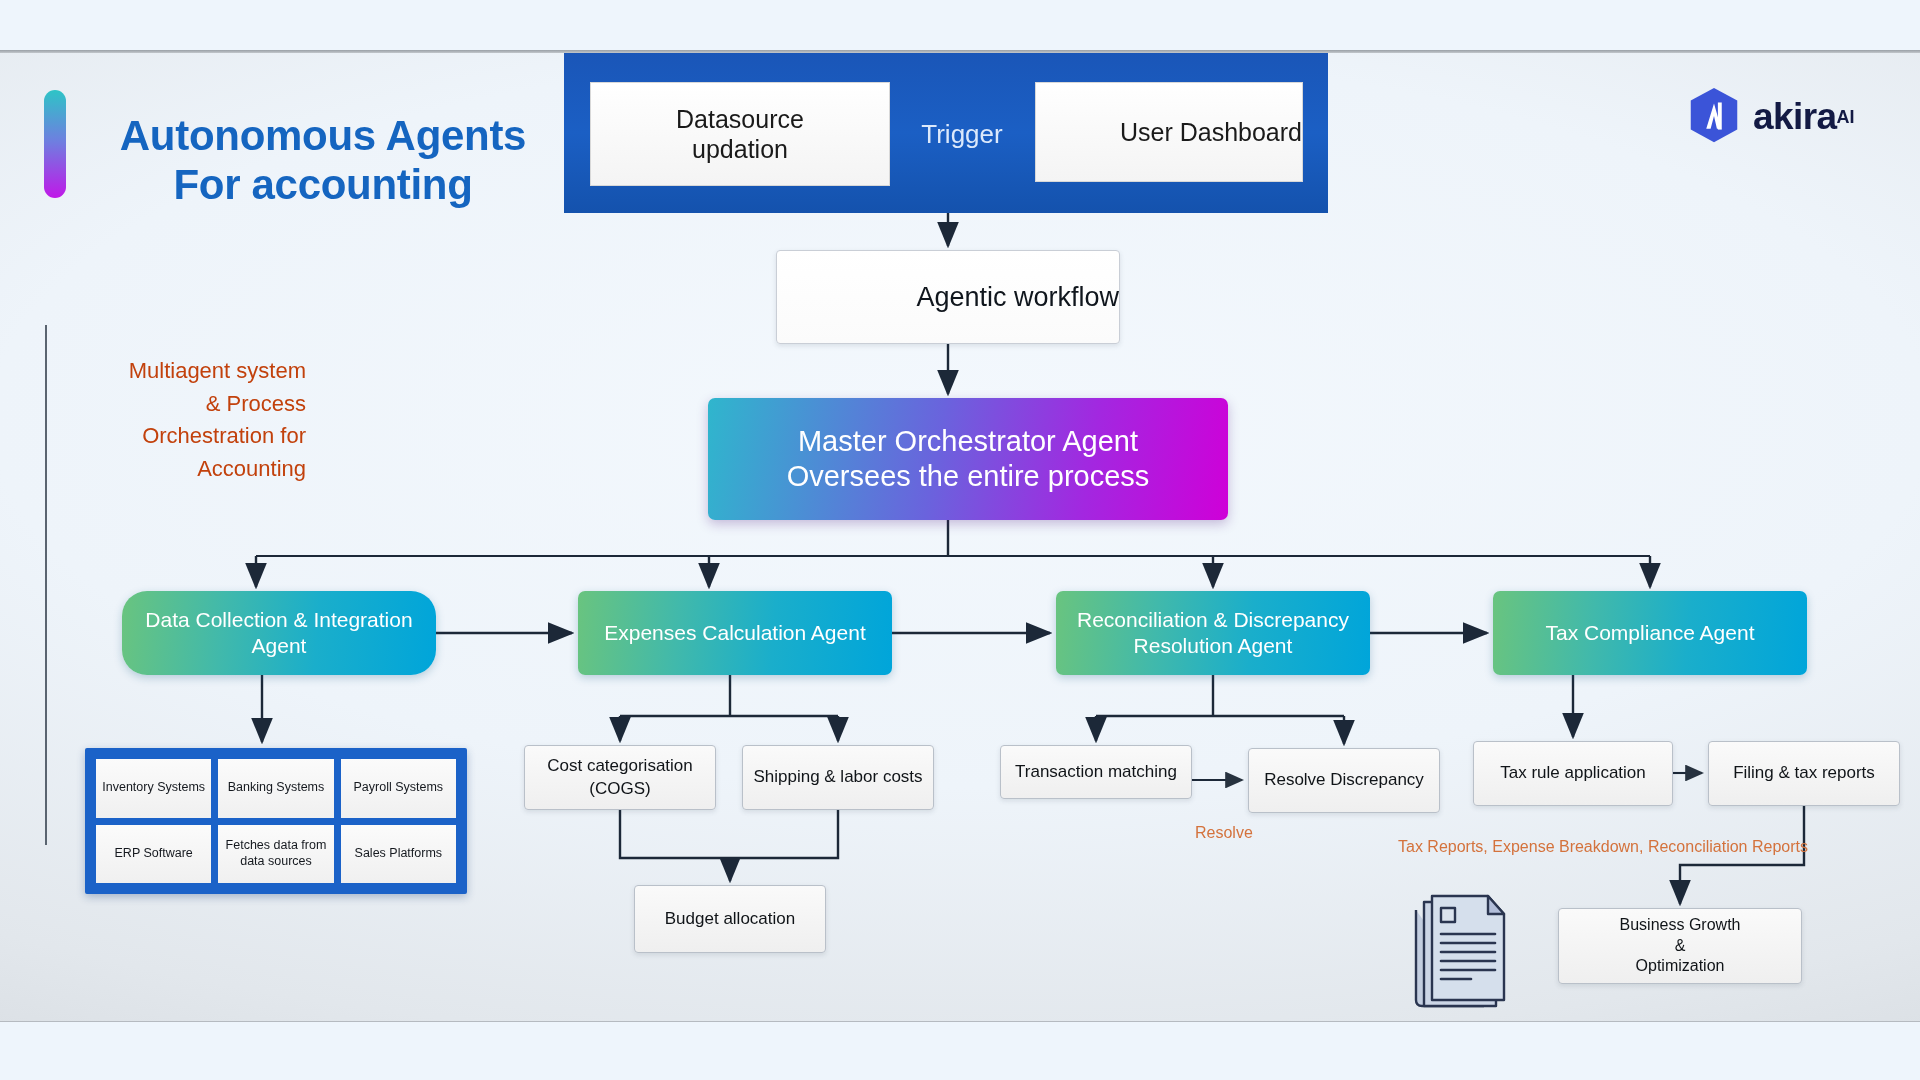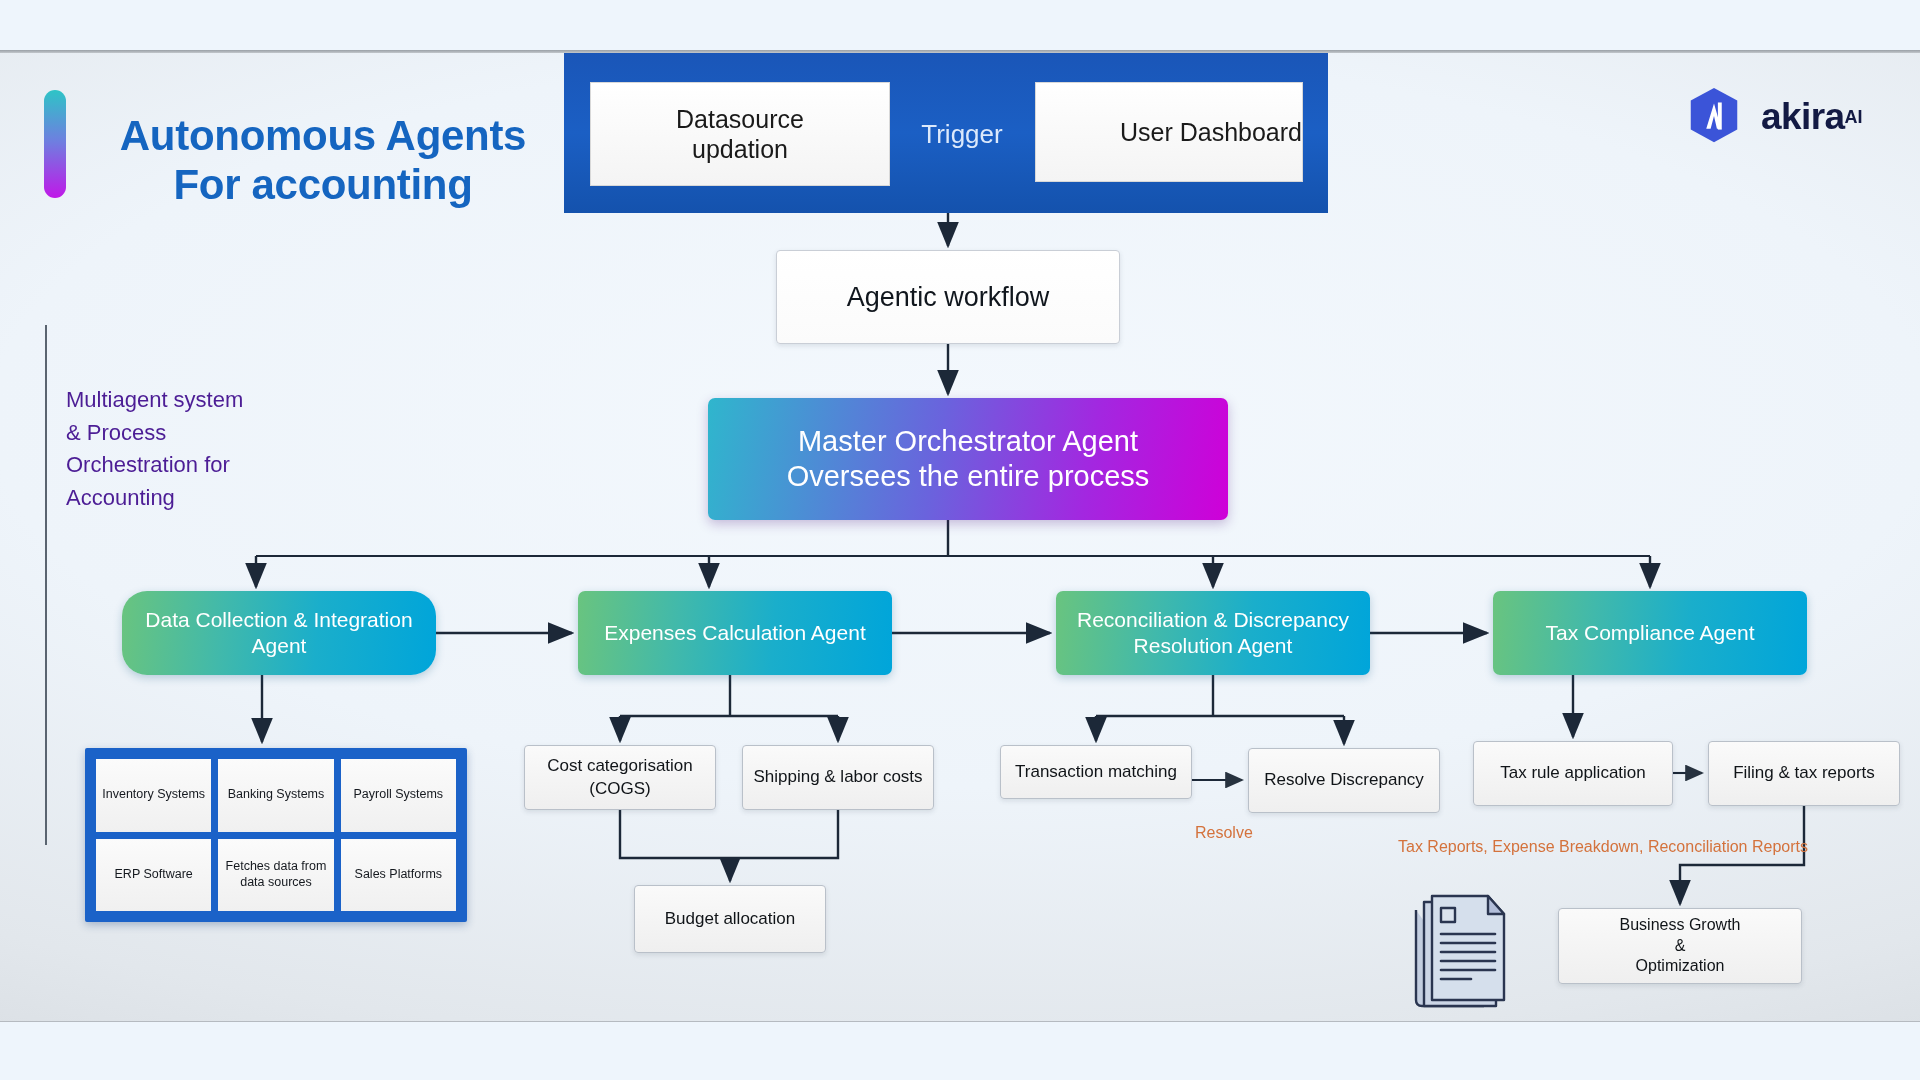--- a/index.html
+++ b/index.html
@@ -52,39 +52,40 @@
     display:flex; align-items:center; justify-content:center; text-align:center;
   }
   #hdr-datasource { left: 590px; top: 82px; width: 300px; height: 104px; }
   #hdr-dashboard  { left: 1035px; top: 82px; width: 268px; height: 100px; justify-content: flex-end; }
   #hdr-trigger {
     position: absolute; left: 896px; top: 112px; width: 132px; height: 44px;
     color: #dce9fb; font-size: 26px; display:flex; align-items:center; justify-content:center;
   }
 
   
-  #logo { position: absolute; left: 1683px; top: 86px; display: flex; align-items: center; gap: 16px; }
+  #logo { position: absolute; left: 1683px; top: 86px; display: flex; align-items: center; gap: 8px; }
   #logo-hex { width: 62px; height: 62px; }
   #logo-word { font-size: 37px; font-weight: bold; color: #131a44; letter-spacing: -0.6px; }
   #logo-sup { font-size: 18px; font-weight: bold; color: #131a44; vertical-align: super; }
 
   
   #caption-rule { position: absolute; left: 45px; top: 325px; width: 2px; height: 520px; background: #5a6470; }
   #caption-text {
-    position: absolute; left: 66px; top: 384px; width: 240px;
-    font-size: 22px; line-height: 1.48; color: #4c1d95; text-align: left;
+    position: absolute; left: 66px; top: 355px; width: 240px;
+    font-size: 22px; line-height: 1.48; color: #c2410c; text-align: right;
   }
 
   
   #agentic-workflow {
     left: 776px; top: 250px; width: 344px; height: 94px;
     background: linear-gradient(180deg,#ffffff,#fbfbfb);
     border: 1px solid #c9ced6; border-radius: 4px;
     font-size: 27px; color: #10161d;
     box-shadow: 0 2px 5px rgba(40,55,75,.12);
+    justify-content: flex-end;
   }
 
   
   #orchestrator {
     left: 708px; top: 398px; width: 520px; height: 122px;
     border-radius: 7px;
     background: linear-gradient(100deg, #2fb6cd 0%, #6a63dd 44%, #a327e0 73%, #cf00d8 100%);
     color: #fff; font-size: 29px; font-weight: normal; line-height: 1.22;
     box-shadow: 0 4px 12px rgba(80,30,130,.28);
   }
@@ -96,21 +97,21 @@
     box-shadow: 0 3px 9px rgba(20,90,130,.25);
     padding: 0 12px;
   }
   #agent-data    { left: 122px;  top: 591px; width: 314px; height: 84px; border-radius: 25px; }
   #agent-expense { left: 578px;  top: 591px; width: 314px; height: 84px; }
   #agent-recon   { left: 1056px; top: 591px; width: 314px; height: 84px; }
   #agent-tax     { left: 1493px; top: 591px; width: 314px; height: 84px; }
 
   
   #ds-grid {
-    position: absolute; left: 85px; top: 748px; width: 382px; height: 174px;
+    position: absolute; left: 85px; top: 748px; width: 382px; height: 146px;
     background: #1b62c8; border: 2px solid #1b62c8; border-radius: 2px;
     display: grid; grid-template-columns: repeat(3, 1fr); grid-template-rows: repeat(2, 1fr);
     gap: 7px; padding: 9px;
     box-shadow: 0 3px 8px rgba(20,60,120,.3);
   }
   .ds-cell {
     background: linear-gradient(180deg,#fbfbfb,#f0f0f0);
     display: flex; align-items: center; justify-content: center; text-align: center;
     font-size: 12.5px; color: #15191f; line-height: 1.25; padding: 2px;
   }

